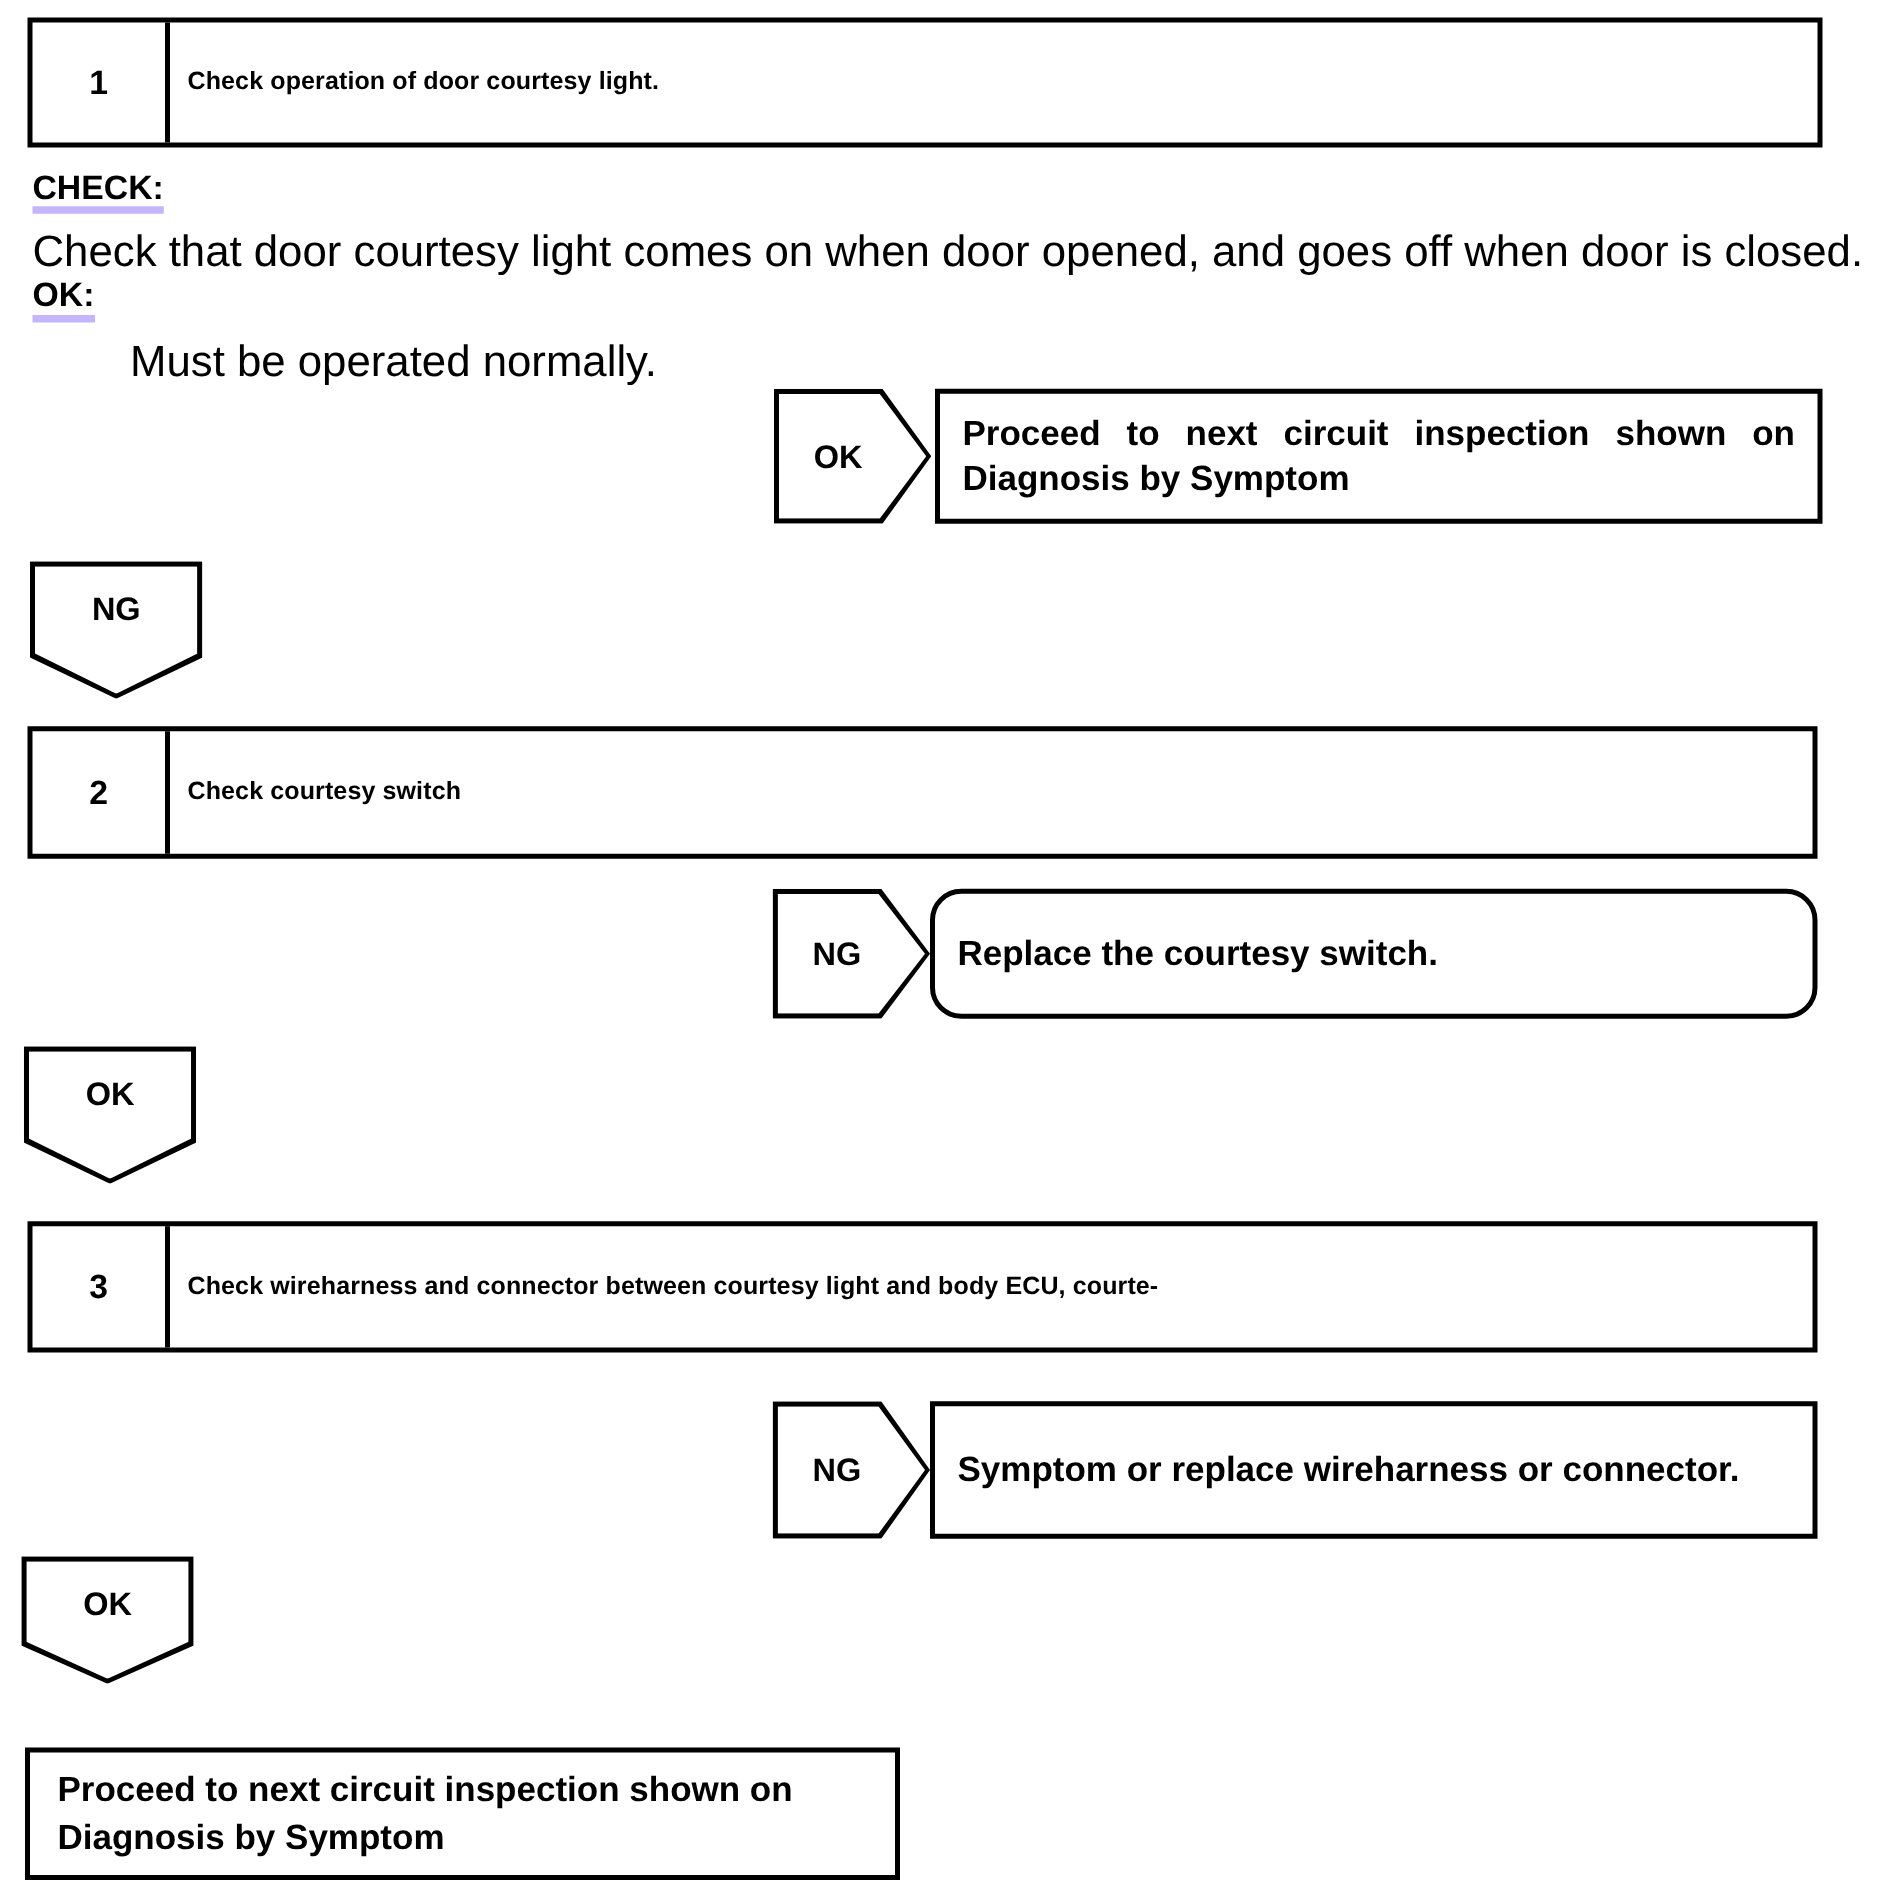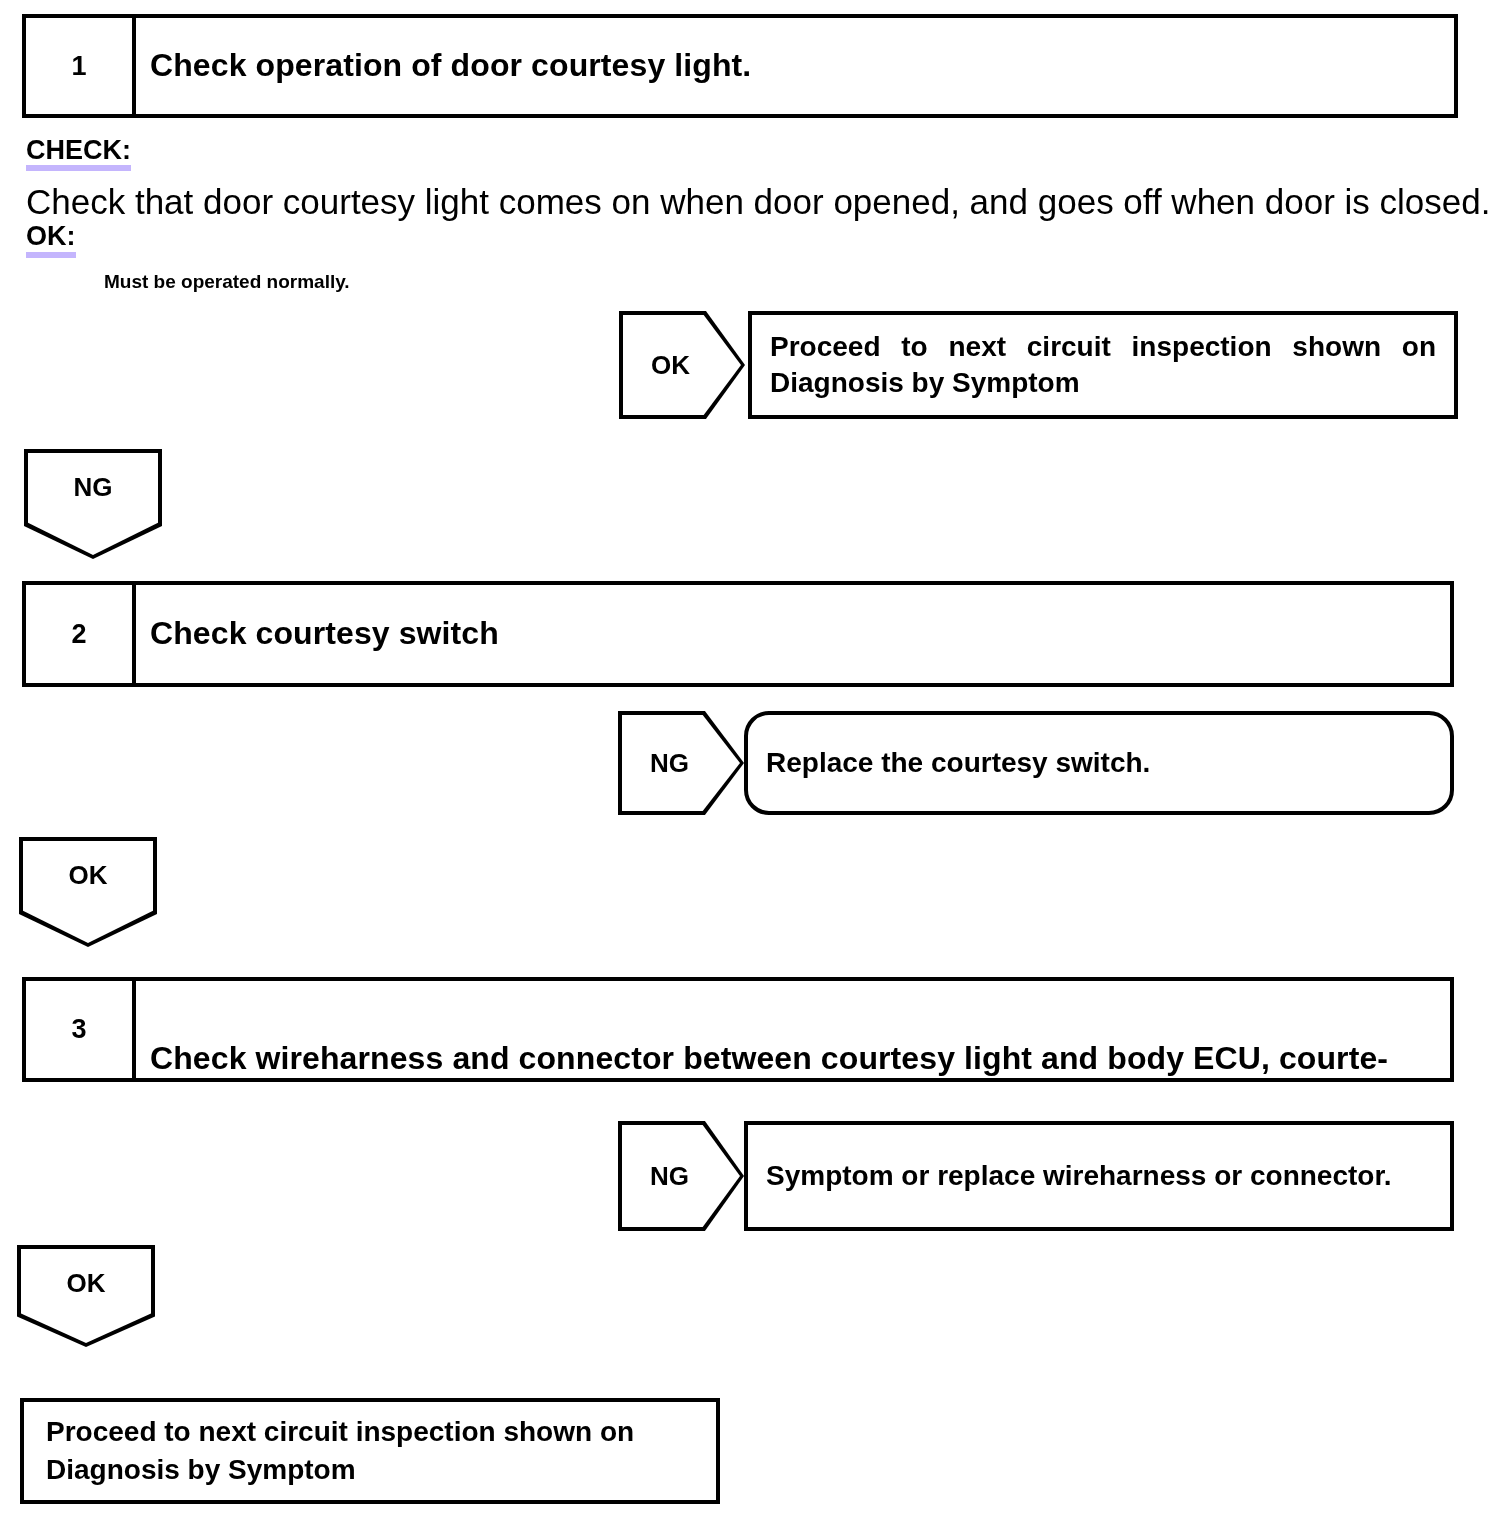--- a/index.html
+++ b/index.html
@@ -41,21 +41,21 @@
     font-weight: bold;
     font-size: 27px;
   }
   .step-title {
     flex: 1;
     display: flex;
     align-items: center;
     padding-left: 14px;
     padding-right: 10px;
     font-weight: bold;
-    font-size: 32px;
+    font-size: 20px;
     line-height: 1.18;
     letter-spacing: 0.1px;
   }
 
   
   .prose {
     position: absolute;
     font-size: 27px;
     line-height: 1.0;
   }
@@ -65,22 +65,22 @@
     border-bottom: 6px solid #c4b5fd;
     padding-bottom: 1px;
     line-height: 1.05;
   }
   .prose-line {
     font-size: 35px;
     font-weight: normal;
     white-space: nowrap;
   }
   .prose-bold {
-    font-weight: bold;
-    font-size: 19px;
+    font-weight: normal;
+    font-size: 35px;
   }
 
   
   .result-row { position: absolute; }
   .pent-right {
     position: absolute;
     left: 0; top: 0;
     display: flex;
     align-items: center;
     justify-content: flex-start;
@@ -212,21 +212,21 @@
     </div>
   </div>
 
   <div class="pent-down" style="left:19px; top:837px; width:138px; height:110px;">
     <div class="inner"></div>
     <div class="lab">OK</div>
   </div>
 
   <div class="step-box" style="left:22px; top:977px; width:1432px; height:105px;">
     <div class="step-num">3</div>
-    <div class="step-title" style="flex-direction:column; align-items:flex-start; justify-content:flex-end;">
+    <div class="step-title" style="flex-direction:column; align-items:flex-start; justify-content:center;">
       <div>Check wireharness and connector between courtesy light and body ECU, courte-</div>
     </div>
   </div>
 
   <div class="result-row" style="left:0; top:0;">
     <div class="pent-right" style="left:618px; top:1121px; width:126px; height:110px;">
       <div class="inner"></div>
       <div class="lab">NG</div>
     </div>
     <div class="result-box" style="left:744px; top:1121px; width:710px; height:110px;">

